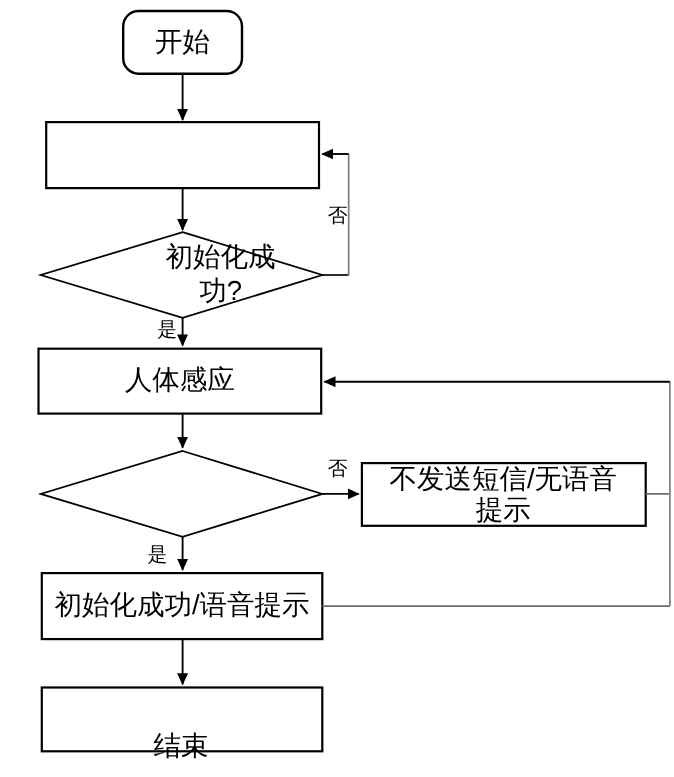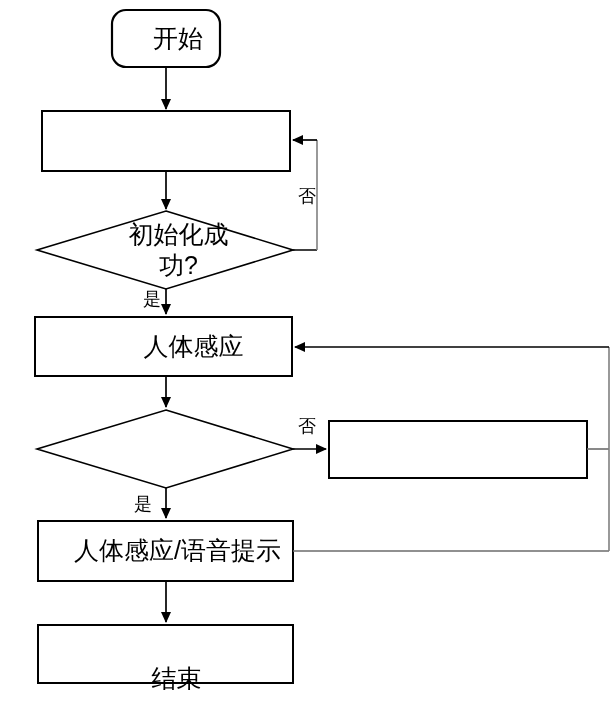--- a/index.html
+++ b/index.html
@@ -24,32 +24,31 @@
     position: absolute;
     display: flex;
     align-items: center;
     justify-content: center;
     text-align: center;
     font-size: 25px;
     line-height: 1.25;
     color: #000000;
     white-space: normal;
     pointer-events: none;
-    padding-left: 12px;
   }
   .edge-label {
     position: absolute;
     display: flex;
     align-items: center;
     justify-content: center;
     font-size: 18px;
     color: #000000;
     pointer-events: none;
   }
-  .wrap-narrow { width: 115px; }
+  .wrap-narrow { width: 115px; margin-left: 34px; }
   .wrap-mid    { width: 225px; }
 </style>
 </head>
 <body>
 
 <div class="canvas">
 
   <svg width="613" height="706" viewBox="0 0 613 706">
     <defs>
       <marker id="arrow" markerWidth="13" markerHeight="11" refX="10" refY="5" orient="auto" markerUnits="userSpaceOnUse">
@@ -83,25 +82,26 @@
     <line x1="293" y1="551" x2="609" y2="551" stroke="#6b6b6b" stroke-width="1.6"></line>
     <line x1="609" y1="551" x2="609" y2="347" stroke="#808080" stroke-width="1.6"></line>
     <line x1="609" y1="347" x2="295" y2="347" stroke="#000000" stroke-width="1.7" marker-end="url(#arrow)"></line>
   </svg>
 
   <div class="node-label" style="left:112px; top:10px; width:108px; height:57px;">开始</div>
 
 
   <div class="node-label wrap-narrow" style="left:109px; top:213px; height:74px;">初始化成功?</div>
 
-  <div class="node-label" style="left:35px; top:317px; width:257px; height:59px;margin-left:18px;">人体感应</div>
+  <div class="node-label" style="left:35px; top:317px; width:257px; height:59px;">人体感应</div>
 
 
+  <div class="node-label wrap-mid" style="left:345px; top:421px; height:57px; line-height:1.12;">不发送短信/无语音提示</div>
 
-  <div class="node-label" style="left:38px; top:521px; width:255px; height:60px;">人体感应/语音提示</div>
+  <div class="node-label" style="left:38px; top:521px; width:255px; height:60px;">初始化成功/语音提示</div>
 
   <div class="node-label" style="left:38px; top:650px; width:227px; height:58px;margin-left:13px;">结束</div>
 
   <div class="edge-label" style="left:294px; top:184px; width:26px; height:24px;">否</div>
 
   <div class="edge-label" style="left:139px; top:287px; width:26px; height:24px;">是</div>
 
   <div class="edge-label" style="left:294px; top:414px; width:26px; height:24px;">否</div>
 
   <div class="edge-label" style="left:130px; top:492px; width:26px; height:24px;">是</div>

